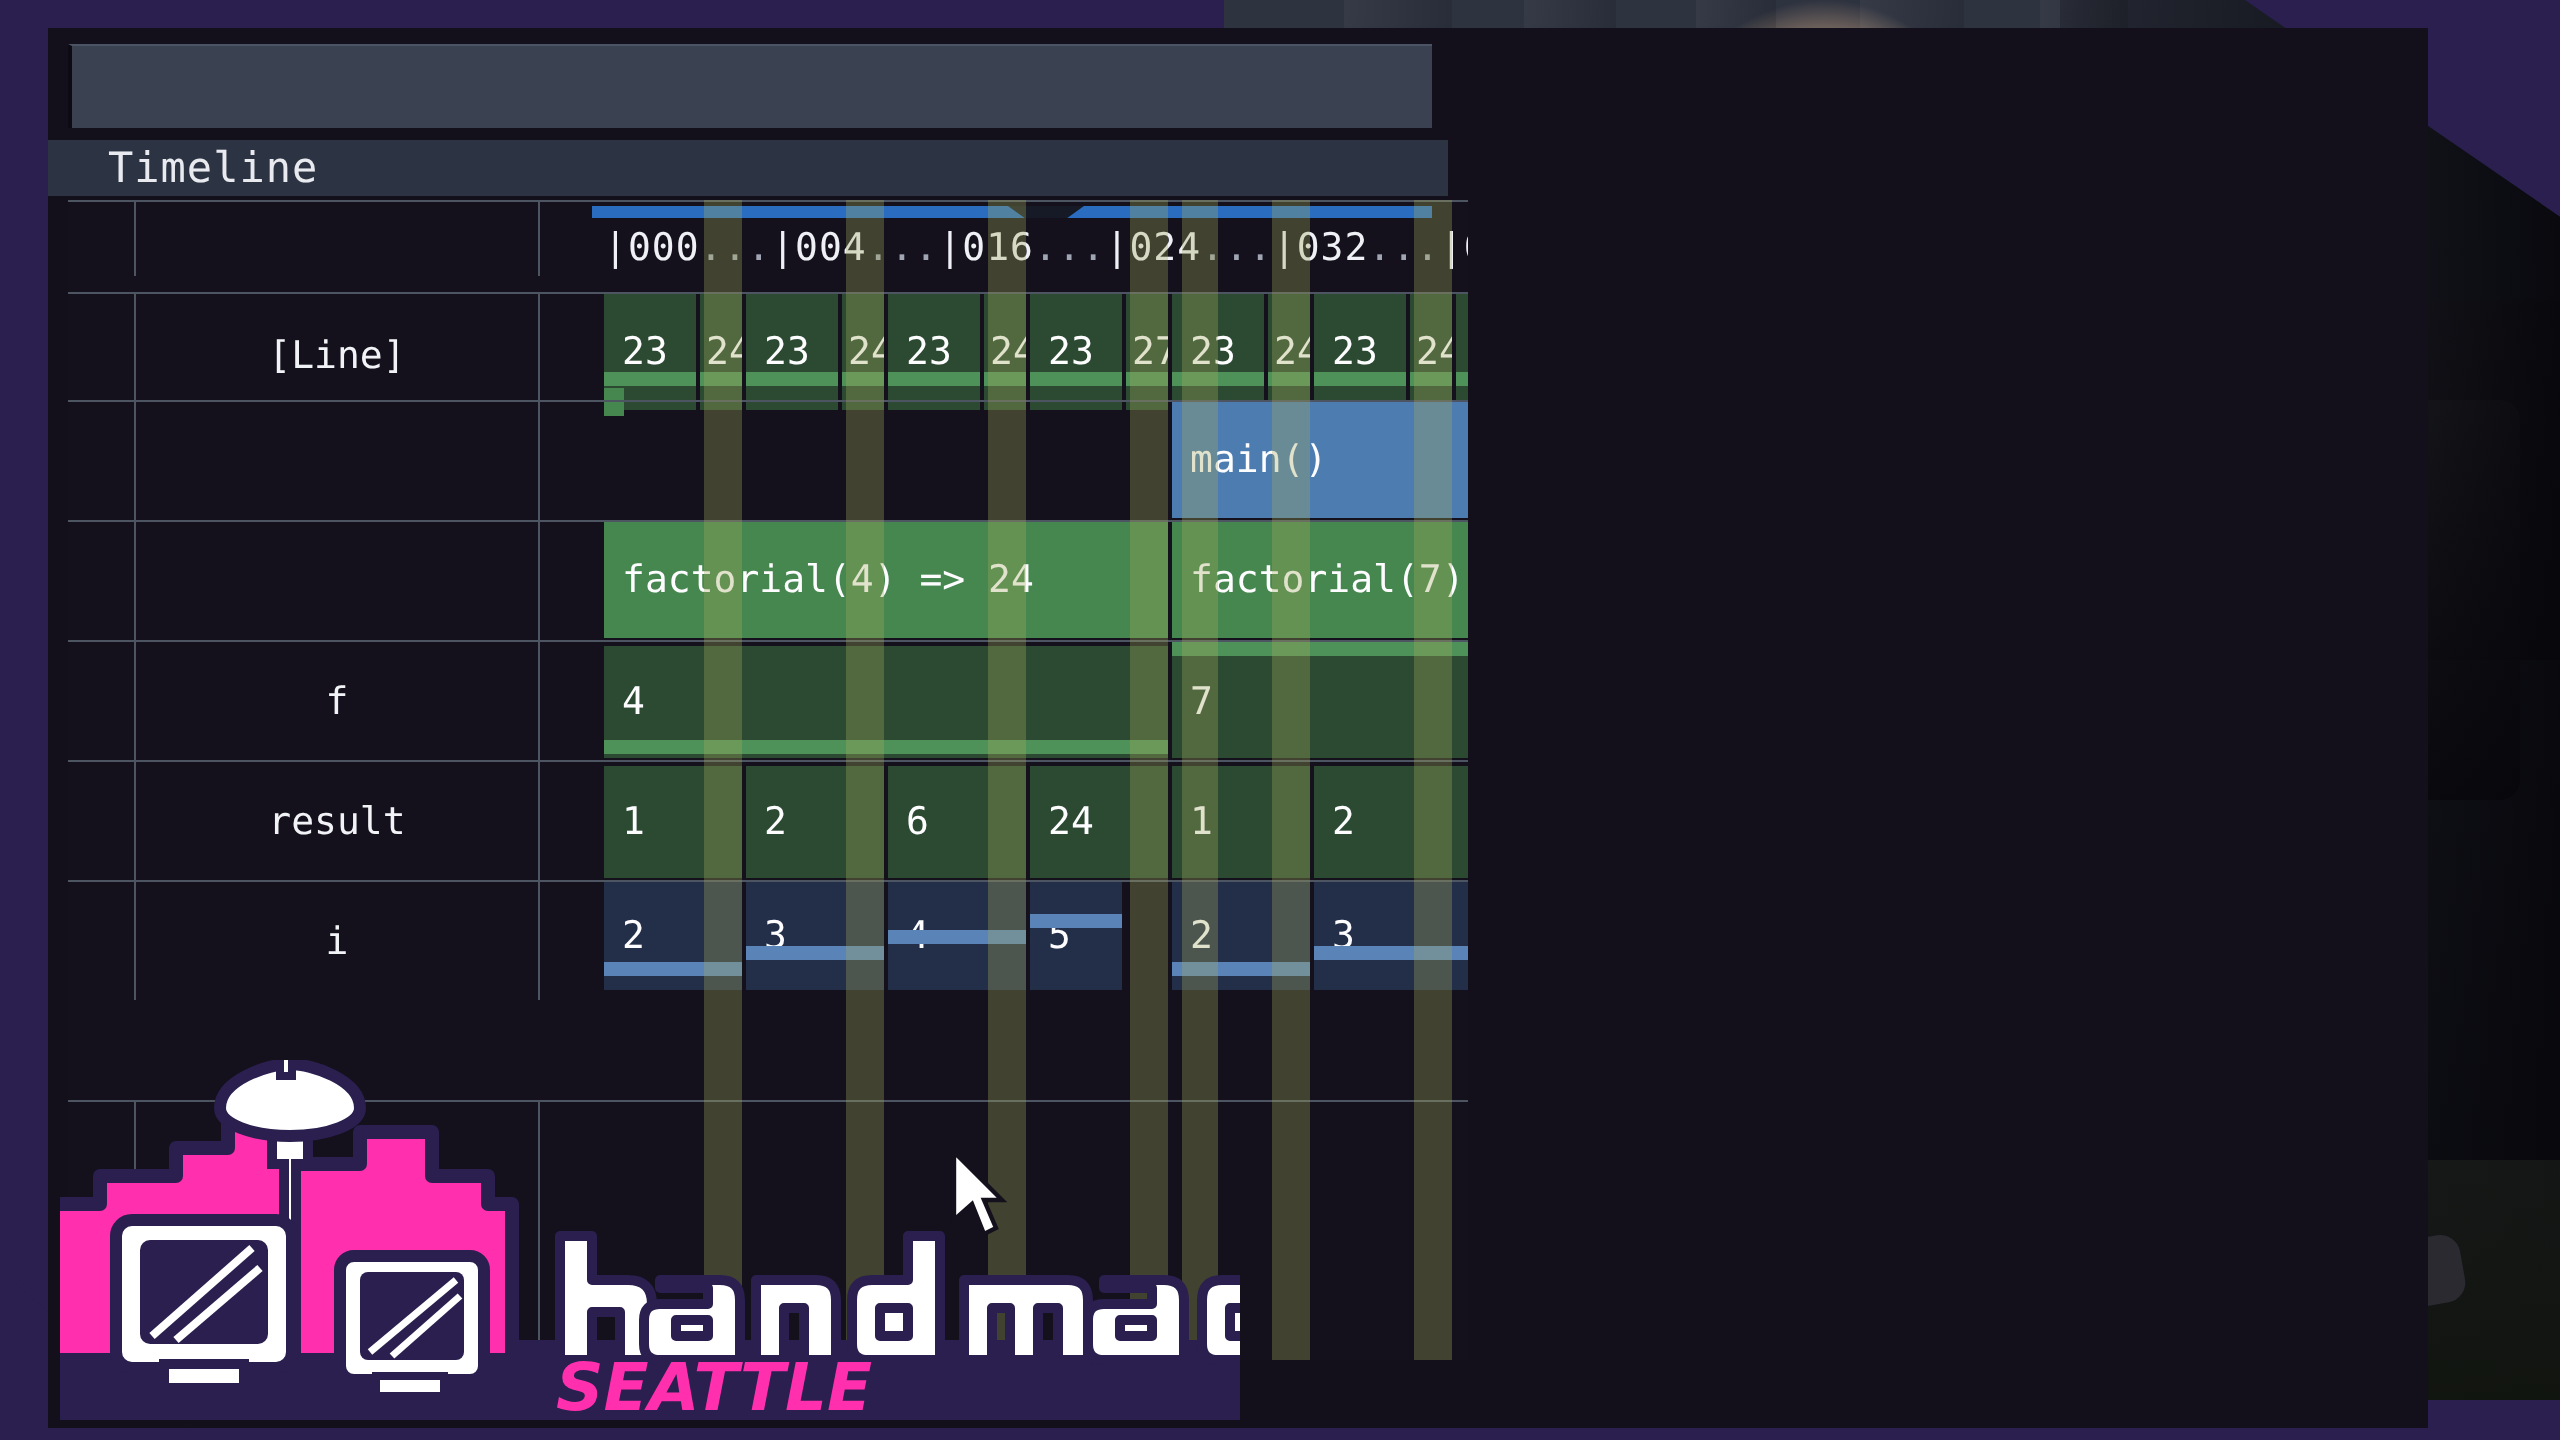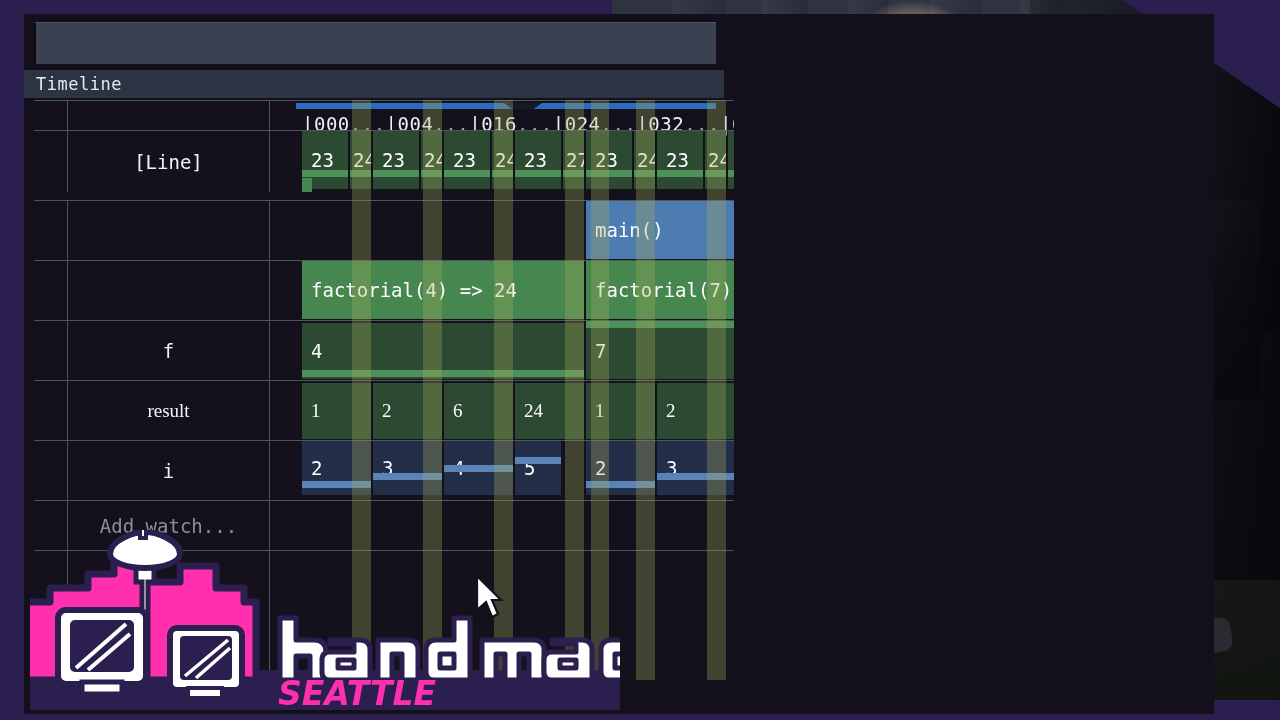--- a/index.html
+++ b/index.html
@@ -42,23 +42,23 @@
   
   #timeline-bar {
     position: absolute;
     left: 0; top: 56px;
     width: 700px; height: 28px;
     background: #2c3342;
     display: flex; align-items: center;
   }
   #timeline-bar .title {
     color: #e8eaf0;
-    font-size: 17px;
+    font-size: 21px;
     letter-spacing: 0.5px;
-    padding-left: 12px;
+    padding-left: 30px;
     text-align: center;
   }
 
   
   #grid {
     position: absolute;
     left: 10px; top: 86px;
     width: 700px; height: 580px;
     background: #14111d;
   }
@@ -430,21 +430,21 @@
         <div class="lab"></div>
         <div class="spacer"></div>
         <div class="lane">
           <div id="scrollbar">
             <div class="notch" style="left: 208px;"></div>
           </div>
           <div id="ruler-ticks" style="left: 6px;"><span class="tick">|000</span><span class="dots">...</span><span class="tick">|004</span><span class="dots">...</span><span class="tick">|016</span><span class="dots">...</span><span class="tick">|024</span><span class="dots">...</span><span class="tick">|032</span><span class="dots">...</span><span class="tick">|040</span></div>
         </div>
       </div>
 
-      <div class="row" style="top:30px;height:62px;">
+      <div class="row" style="top:46px;height:62px;">
         <div class="gut"></div>
         <div class="lab">[Line]</div>
         <div class="spacer"></div>
         <div class="lane" id="lane-line">
             <div class="blk green" style="left: 6px; top: 0px; width: 46px; height: 58px;">
               <span class="txt">23</span>
               <div class="bar" style="left: 0px; width: 46px; bottom: 12px;"></div>
             </div>
             <div class="blk green" style="left: 54px; top: 0px; width: 21px; height: 58px;">
               <span class="txt" style="padding-left: 3px;">24</span>
@@ -532,21 +532,21 @@
               <span class="txt">4</span>
               <div class="bar" style="left: 0px; width: 282px; bottom: 2px;"></div>
             </div>
             <div class="blk green" style="left: 290px; top: 2px; width: 230px; height: 56px;">
               <span class="txt">7</span>
             </div>
             <div class="bar" style="left: 290px; width: 230px; top: 0px;"></div>
           </div>
       </div>
 
-      <div class="row" style="top:280px;height:60px;font-family:Liberation Serif, serif;">
+      <div class="row" style="top:280px;height:60px;">
         <div class="gut"></div>
         <div class="lab">result</div>
         <div class="spacer"></div>
         <div class="lane" id="lane-result">
             <div class="blk green" style="left: 6px; top: 2px; width: 69px; height: 56px;">
               <span class="txt">1</span>
             </div>
             <div class="blk green" style="left: 77px; top: 2px; width: 69px; height: 56px;">
               <span class="txt">2</span>
             </div>
@@ -590,26 +590,20 @@
               <span class="txt">2</span>
             </div>
             <div class="bar blue" style="left: 290px; width: 69px; top: 40px;"></div>
             <div class="blk navy" style="left: 361px; top: 0px; width: 157px; height: 54px;">
               <span class="txt">3</span>
             </div>
             <div class="bar blue" style="left: 361px; width: 157px; top: 32px;"></div>
           </div>
       </div>
 
-      <div class="row" style="top:400px;height:50px;">
-        <div class="gut"></div>
-        <div class="lab dim">Add watch...</div>
-        <div class="spacer"></div>
-        <div class="lane"></div>
-      </div>
 
       <div class="row" style="top:450px;height:130px;">
         <div class="gut"></div>
         <div class="lab"></div>
         <div class="spacer"></div>
         <div class="lane"></div>
       </div>
 
       <div id="bands">
           <div class="vband" style="left: 318px; width: 19px;"></div>

